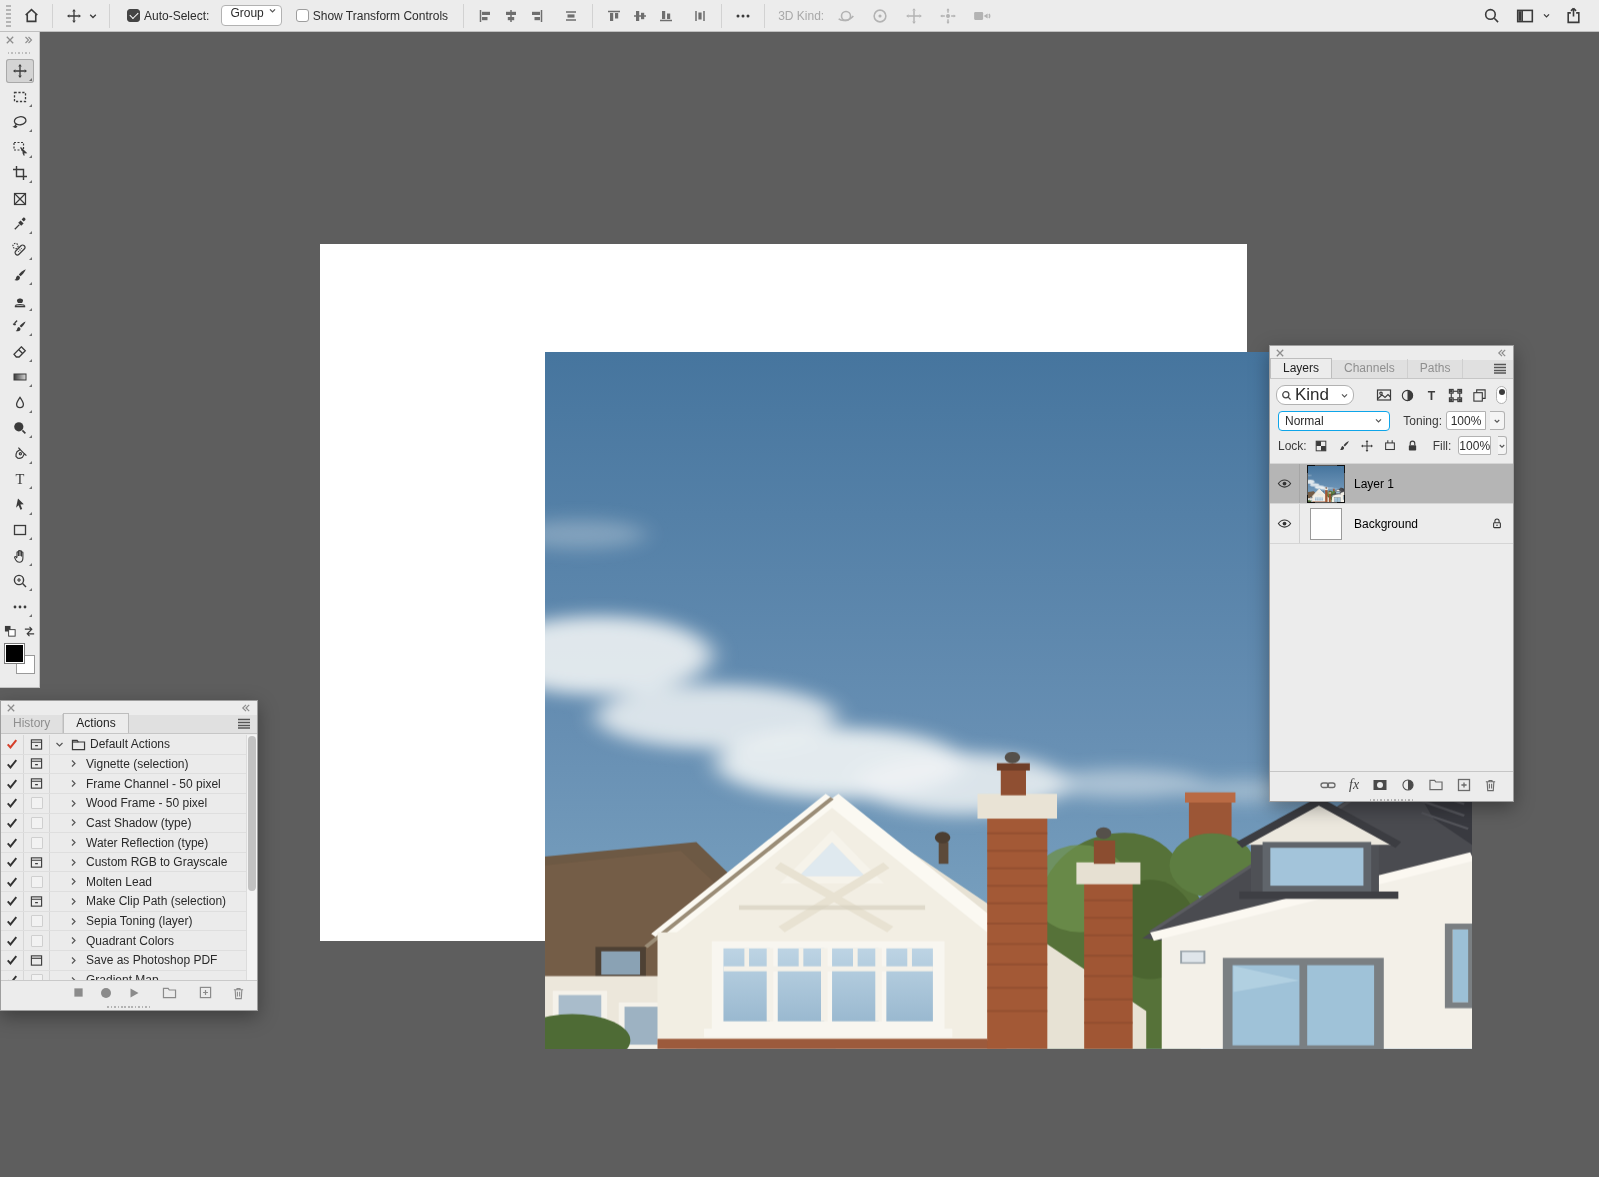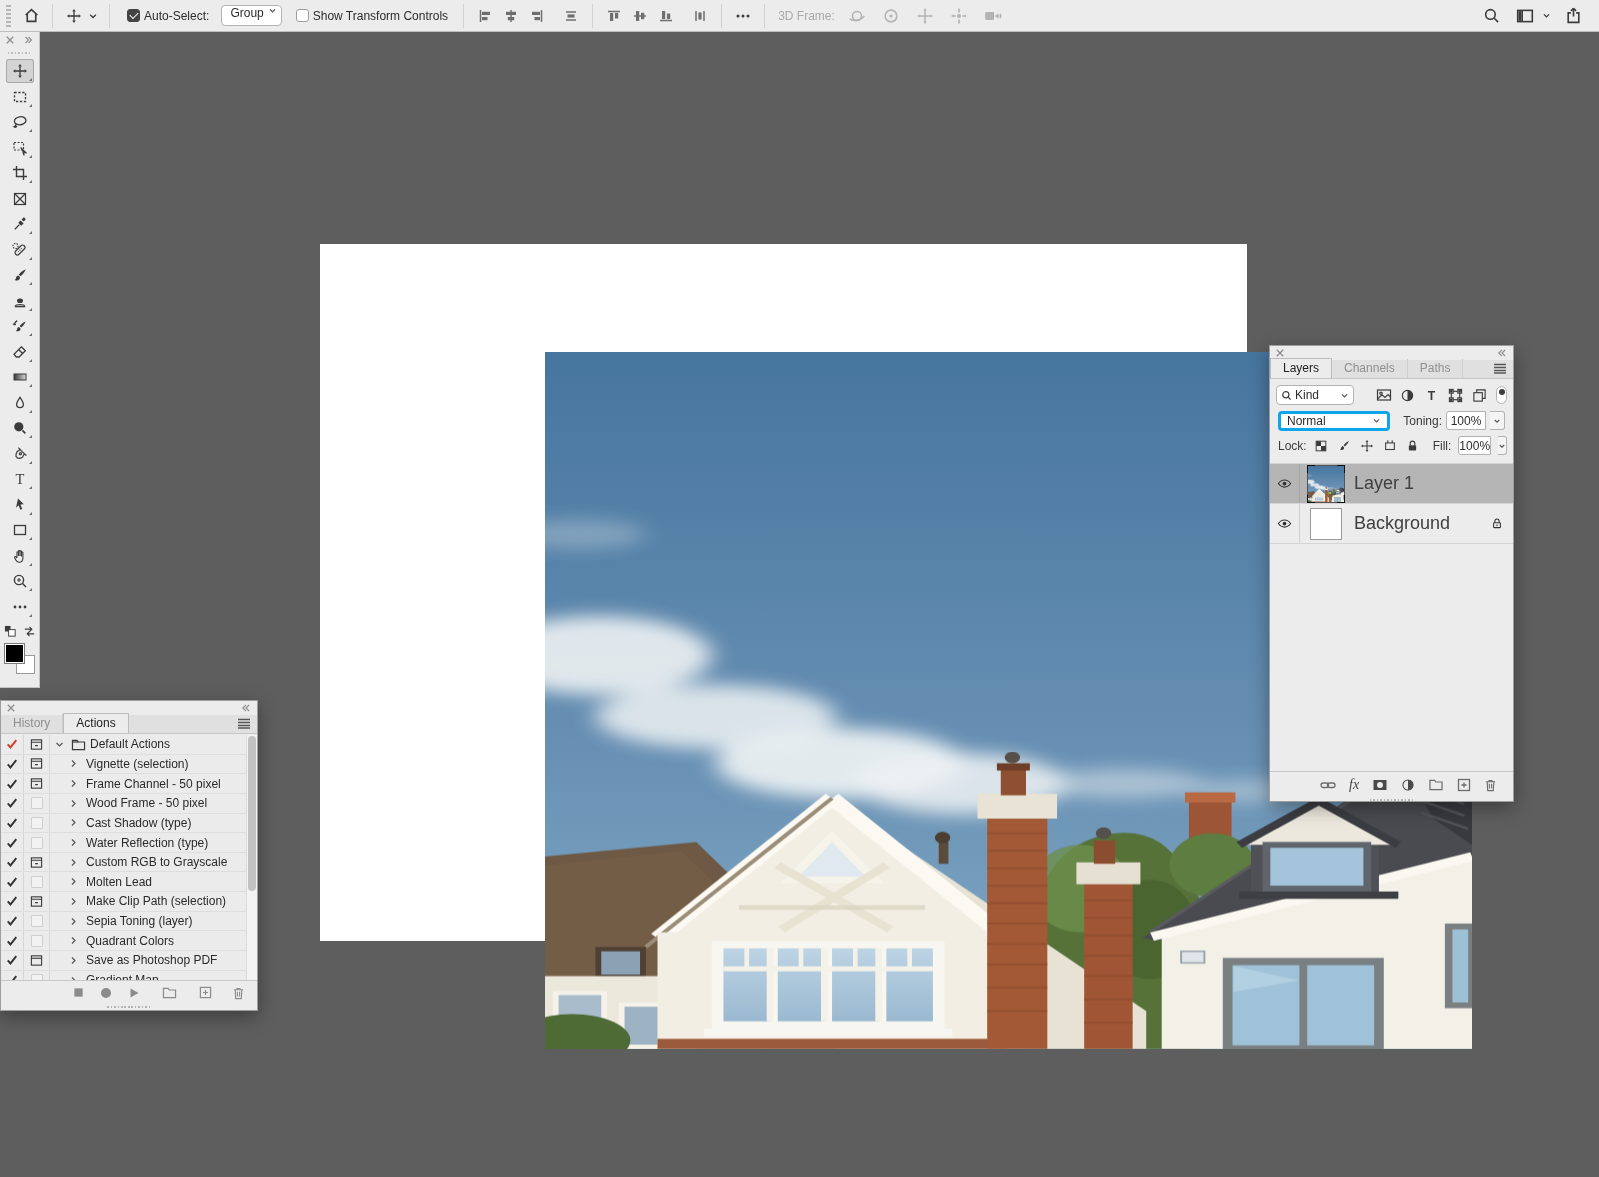--- a/index.html
+++ b/index.html
@@ -75,48 +75,48 @@
   .a-scroll{position:absolute;right:0;top:0;bottom:0;width:11px;background:#f3f3f3;border-left:1px solid #dcdcdc;}
   .a-thumb{position:absolute;top:1px;left:1px;width:8px;height:155px;background:#c2c2c2;border-radius:4px;}
   .actions-bottom{position:absolute;left:0;right:0;bottom:6px;height:24px;border-top:1px solid #c9c9c9;
     display:flex;align-items:center;gap:16px;padding-left:72px;color:#8b8b8b;background:var(--panel-bg);}
   .ap-grip{position:absolute;left:0;right:0;bottom:0;height:6px;}
 
   
   .layers-panel{left:1241px;top:345px;width:245px;height:457px;margin-left:28px;}
   .lp-row{display:flex;align-items:center;padding:0 8px;font-size:12px;}
   .lp-filter{height:26px;margin-top:3px;gap:5px;padding:0 6px;}
-  .kind-box{height:20px;flex:0 0 78px;background:#fff;border:1px solid #b2b2b2;border-radius:4px;display:flex;align-items:center;gap:3px;padding:0 4px;font-size:12px;}
+  .kind-box{height:20px;flex:0 0 78px;background:#fff;border:1px solid #b2b2b2;border-radius:9px;display:flex;align-items:center;gap:3px;padding:0 4px;font-size:17px;}
   .kind-box .sp{flex:1;}
   .f-ic{width:19px;display:flex;justify-content:center;color:var(--icon);}
   .pill{width:11px;height:18px;border-radius:6px;background:#fff;border:1px solid #b2b2b2;position:relative;margin-left:2px;}
   .pill .dot{position:absolute;left:1.5px;top:1.5px;width:6px;height:6px;border-radius:50%;background:#3c3c3c;}
   .lp-blend{height:25px;gap:4px;}
-  .blend-box{height:20px;flex:0 0 112px;background:#fff;border:3px solid #0ea5e9;border-radius:4px;display:flex;align-items:center;padding:0 6px;font-size:12px;}
+  .blend-box{height:20px;flex:0 0 112px;background:#fff;border:1px solid #0ea5e9;border-radius:4px;display:flex;align-items:center;padding:0 6px;font-size:12px;}
   .blend-box .sp{flex:1;}
   .lp-lbl{color:#3a3a3a;font-size:12px;white-space:nowrap;}
   .val-box{height:19px;width:40px;background:#fff;border:1px solid #b2b2b2;border-radius:3px 0 0 3px;display:flex;align-items:center;justify-content:center;font-size:12px;}
   .val-chev{height:19px;width:15px;background:#f4f4f4;border:1px solid #b2b2b2;border-left:none;border-radius:0 3px 3px 0;display:flex;align-items:center;justify-content:center;color:#555;}
   .lp-lock{height:25px;gap:7px;}
   .lock-ics{display:flex;gap:9px;align-items:center;color:var(--icon);}
   .lp-lock .sp{flex:1;}
   .layer-rows{margin-top:5px;border-top:1px solid #d5d5d5;}
   .layer-row{height:40px;display:flex;align-items:center;border-bottom:1px solid #d5d5d5;}
   .layer-row.selected{background:var(--selected-row);}
   .eye-col{width:30px;align-self:stretch;display:flex;align-items:center;justify-content:center;border-right:1px solid #cfcfcf;color:#333;}
   .layer-row.selected .eye-col{border-right:1px solid #a6a6a6;}
   .thumb-wrap{position:relative;width:38px;height:38px;margin-left:7px;display:flex;align-items:center;justify-content:center;}
   .thumb-img{width:32px;height:32px;border:1px solid #555;overflow:hidden;background:#fff;}
   .thumb-wrap.braced::before,.thumb-wrap.braced::after,
   .thumb-wrap.braced .b3::before,.thumb-wrap.braced .b3::after{content:"";position:absolute;width:7px;height:7px;border:1.6px solid #111;}
   .thumb-wrap.braced::before{left:0;top:0;border-right:none;border-bottom:none;}
   .thumb-wrap.braced::after{right:0;top:0;border-left:none;border-bottom:none;}
   .thumb-wrap.braced .b3::before{left:0;bottom:0;border-right:none;border-top:none;}
   .thumb-wrap.braced .b3::after{right:0;bottom:0;border-left:none;border-top:none;}
-  .layer-name{margin-left:9px;font-size:18px;color:#404040;flex:1;}
+  .layer-name{margin-left:9px;font-size:12px;color:#000000;flex:1;}
   .layer-lock{margin-right:10px;color:#333;}
   .lp-empty{height:227px;}
   .lp-bottom{height:26px;border-top:1px solid #c6c6c6;display:flex;align-items:center;gap:13px;padding-left:50px;color:#5a5a5a;}
   .fx-t{font-family:"Liberation Serif",serif;font-style:italic;font-size:14px;color:#444;}
 
   .photo-svg-host,.photo-svg-host svg{width:100%;height:100%;}
 </style>
 </head>
 <body>
 
@@ -212,21 +212,21 @@
   </div>
   <div class="ob-sep"></div>
   <span class="ob-icon ic">
     <svg width="16" height="16" viewBox="0 0 16 16" fill="currentColor">
         <circle cx="3" cy="8" r="1.5"></circle>
         <circle cx="8" cy="8" r="1.5"></circle>
         <circle cx="13" cy="8" r="1.5"></circle>
       </svg>
   </span>
   <div class="ob-sep"></div>
-  <span class="ob-label disabled">3D Frame:</span>
+  <span class="ob-label disabled">3D Kind:</span>
   <div class="ob-group gray" style="gap:10px;margin-left:4px">
     <span class="ob-icon gray">
       <svg width="18" height="18" viewBox="0 0 16 16" stroke="currentColor" fill="none" stroke-width="1.4">
           <circle cx="8" cy="8" r="4"></circle>
           <path d="M1.5 10.5c2 2 9 2.5 13-2.5"></path>
         </svg>
     </span>
     <span class="ob-icon gray">
       <svg width="18" height="18" viewBox="0 0 16 16" stroke="currentColor" fill="none" stroke-width="1.4">
           <circle cx="8" cy="8" r="5.2"></circle>

